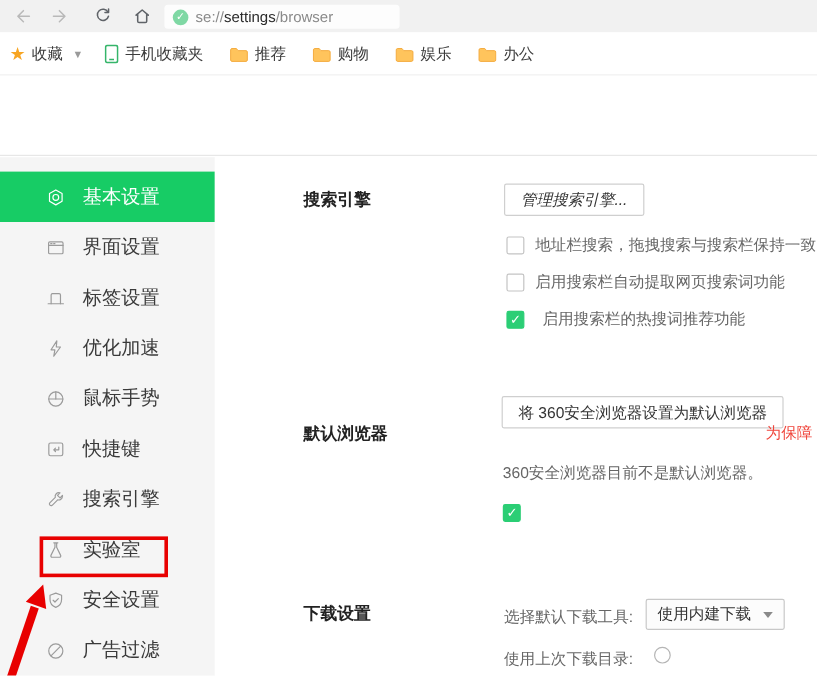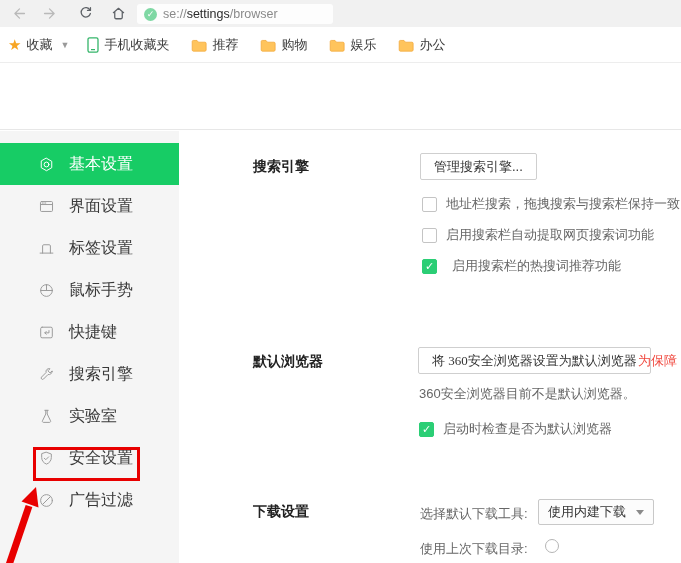--- a/index.html
+++ b/index.html
@@ -189,20 +189,28 @@
         <svg viewBox="0 0 24 24">
           <path d="M3 18.5h18"></path>
           <path d="M6.5 18.5V8.3c0-.9.7-1.6 1.6-1.6h7.8c.9 0 1.6.7 1.6 1.6v10.2"></path>
         </svg>
       </span>
     <span>标签设置</span>
   </div>
   <div class="side-item">
     <span class="ic">
         <svg viewBox="0 0 24 24">
+          <path d="M13.2 3 6.4 13.4h4.5L9.6 21l7.9-10.9h-4.9z"></path>
+        </svg>
+      </span>
+    <span>优化加速</span>
+  </div>
+  <div class="side-item">
+    <span class="ic">
+        <svg viewBox="0 0 24 24">
           <circle cx="12" cy="12" r="8.3"></circle>
           <line x1="12" y1="3.7" x2="12" y2="12"></line>
           <line x1="3.7" y1="12" x2="20.3" y2="12"></line>
         </svg>
       </span>
     <span>鼠标手势</span>
   </div>
   <div class="side-item">
     <span class="ic">
         <svg viewBox="0 0 24 24">
@@ -244,42 +252,41 @@
           <line x1="6.6" y1="17.4" x2="17.4" y2="6.6"></line>
         </svg>
       </span>
     <span>广告过滤</span>
   </div>
 </div>
 
 <div class="main">
 
   <div class="sec-label" style="left:74px; top:27px;">搜索引擎</div>
-  <button class="btn" style="left:241px; top:22px;">管理搜索引擎...</button>
+  <button class="btn" style="left:241px; top:22px;font-style:italic;">管理搜索引擎...</button>
 
   <div class="cb-row" style="left:243px; top:64px;">
     <span class="checkbox"></span>
     <span class="cb-label">地址栏搜索，拖拽搜索与搜索栏保持一致</span>
   </div>
   <div class="cb-row" style="left:243px; top:95px;">
     <span class="checkbox"></span>
     <span class="cb-label">启用搜索栏自动提取网页搜索词功能</span>
   </div>
   <div class="cb-row" style="left:243px; top:126px;gap:15px;">
     <span class="checkbox checked"></span>
     <span class="cb-label">启用搜索栏的热搜词推荐功能</span>
   </div>
 
   <div class="sec-label" style="left:74px; top:222px;">默认浏览器</div>
-  <button class="btn" style="left:239px; top:216px;font-family:Liberation Serif, serif;">将 360安全浏览器设置为默认浏览器</button>
+  <button class="btn" style="left:239px; top:199px;">将 360安全浏览器设置为默认浏览器</button>
   <div class="warn-text" style="left:459px; top:221px;">为保障</div>
   <div class="plain-text" style="left:240px; top:254px;">360安全浏览器目前不是默认浏览器。</div>
   <div class="cb-row" style="left:240px; top:289px;">
     <span class="checkbox checked"></span>
-    <span class="cb-label">启动时检查是否为默认浏览器</span>
   </div>
 
   <div class="sec-label" style="left:74px; top:372px;">下载设置</div>
   <div class="plain-text" style="left:241px; top:374px;">选择默认下载工具:</div>
   <div class="dropdown" style="left:359px; top:368px;">
     <span>使用内建下载</span>
     <span class="dd-arrow"></span>
   </div>
   <div class="plain-text" style="left:241px; top:409px;">使用上次下载目录:</div>
   <span class="radio" style="left:366px; top:408px;"></span>

